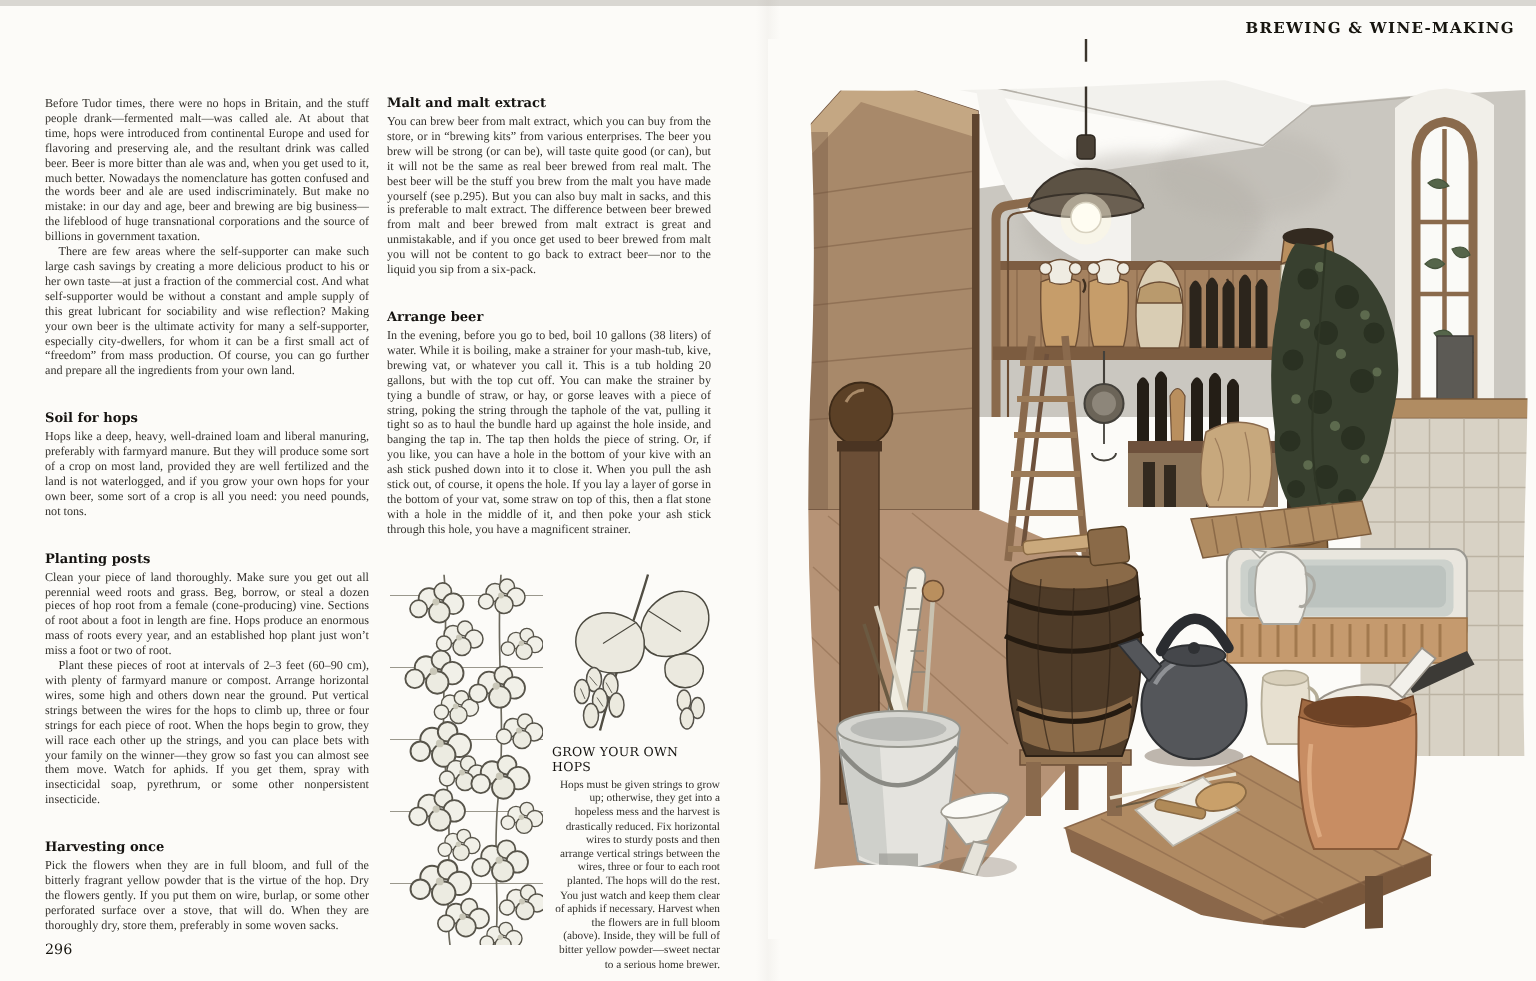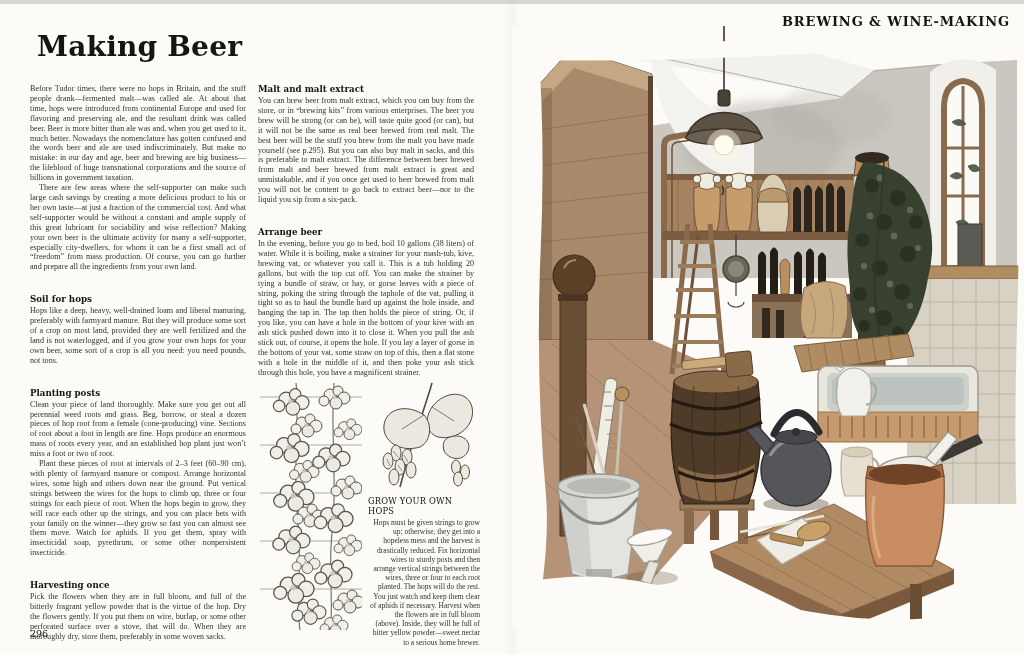--- a/index.html
+++ b/index.html
@@ -4,50 +4,49 @@
 <style>
   html,body{margin:0;padding:0;background:#e8e6e2;}
   .spread{position:relative;width:1024px;height:654px;background:#fcfbf8;overflow:hidden;
           font-family:"Liberation Serif",serif;color:#33312c;}
   .top-edge{position:absolute;left:0;top:0;width:1024px;height:4px;background:#d9d7d2;}
   .gutter{position:absolute;left:504px;top:0;width:16px;height:654px;
           background:linear-gradient(90deg,rgba(0,0,0,0) 0%,rgba(120,110,95,.05) 50%,rgba(0,0,0,0) 100%);}
   
   .page-title{position:absolute;left:37px;top:30px;font-family:"DejaVu Serif",serif;font-weight:bold;
               font-size:28px;letter-spacing:.2px;color:#17150f;}
-  .col{position:absolute;top:84px;width:216px;}
+  .col{position:absolute;top:64px;width:216px;}
   .col1{left:30px;}
   .col2{left:258px;}
   .col p{margin:0;font-size:8.1px;line-height:9.9px;text-align:justify;}
   .col p.ind{text-indent:9px;}
   .sec-h{font-family:"DejaVu Serif",serif;font-weight:bold;font-size:8.7px;line-height:11px;
          color:#151310;margin:22px 0 1px;}
   .sec-h.first{margin-top:0;}
   .pageno{position:absolute;left:30px;top:628px;font-family:"DejaVu Serif",serif;font-weight:normal;
           font-size:9.5px;color:#17150f;}
   
   .running-head{position:absolute;right:14px;top:14px;font-family:"DejaVu Serif",serif;font-weight:bold;
-                font-size:13px;letter-spacing:.9px;color:#17150f;}
+                font-size:10px;letter-spacing:.9px;color:#17150f;}
   
   .hop-tall{position:absolute;left:260px;top:383px;}
   .hop-close{position:absolute;left:366px;top:381px;}
   .caption{position:absolute;left:368px;top:496px;width:112px;}
   .cap-title{font-family:"DejaVu Serif",serif;font-weight:normal;font-size:8.3px;letter-spacing:.2px;
              color:#151310;margin:0 0 2px;}
   .cap-body{font-size:7.5px;line-height:9.2px;text-align:right;margin:0;}
   .illo{position:absolute;left:512px;top:26px;}
 </style>
 </head>
 <body>
 
 <div class="spread">
   <div class="top-edge"></div>
   <div class="gutter"></div>
 
-  <div class="page-title">Making Beer</div>
 
   <div class="col col1">
     <p>Before Tudor times, there were no hops in Britain, and the stuff people drank—fermented malt—was called ale. At about that time, hops were introduced from continental Europe and used for flavoring and preserving ale, and the resultant drink was called beer. Beer is more bitter than ale was and, when you get used to it, much better. Nowadays the nomenclature has gotten confused and the words beer and ale are used indiscriminately. But make no mistake: in our day and age, beer and brewing are big business—the lifeblood of huge transnational corporations and the source of billions in government taxation.</p>
     <p class="ind">There are few areas where the self-supporter can make such large cash savings by creating a more delicious product to his or her own taste—at just a fraction of the commercial cost. And what self-supporter would be without a constant and ample supply of this great lubricant for sociability and wise reflection? Making your own beer is the ultimate activity for many a self-supporter, especially city-dwellers, for whom it can be a first small act of “freedom” from mass production. Of course, you can go further and prepare all the ingredients from your own land.</p>
     <div class="sec-h">Soil for hops</div>
     <p>Hops like a deep, heavy, well-drained loam and liberal manuring, preferably with farmyard manure. But they will produce some sort of a crop on most land, provided they are well fertilized and the land is not waterlogged, and if you grow your own hops for your own beer, some sort of a crop is all you need: you need pounds, not tons.</p>
     <div class="sec-h">Planting posts</div>
     <p>Clean your piece of land thoroughly. Make sure you get out all perennial weed roots and grass. Beg, borrow, or steal a dozen pieces of hop root from a female (cone-producing) vine. Sections of root about a foot in length are fine. Hops produce an enormous mass of roots every year, and an established hop plant just won’t miss a foot or two of root.</p>
     <p class="ind">Plant these pieces of root at intervals of 2–3 feet (60–90 cm), with plenty of farmyard manure or compost. Arrange horizontal wires, some high and others down near the ground. Put vertical strings between the wires for the hops to climb up, three or four strings for each piece of root. When the hops begin to grow, they will race each other up the strings, and you can place bets with your family on the winner—they grow so fast you can almost see them move. Watch for aphids. If you get them, spray with insecticidal soap, pyrethrum, or some other nonpersistent insecticide.</p>
     <div class="sec-h">Harvesting once</div>

